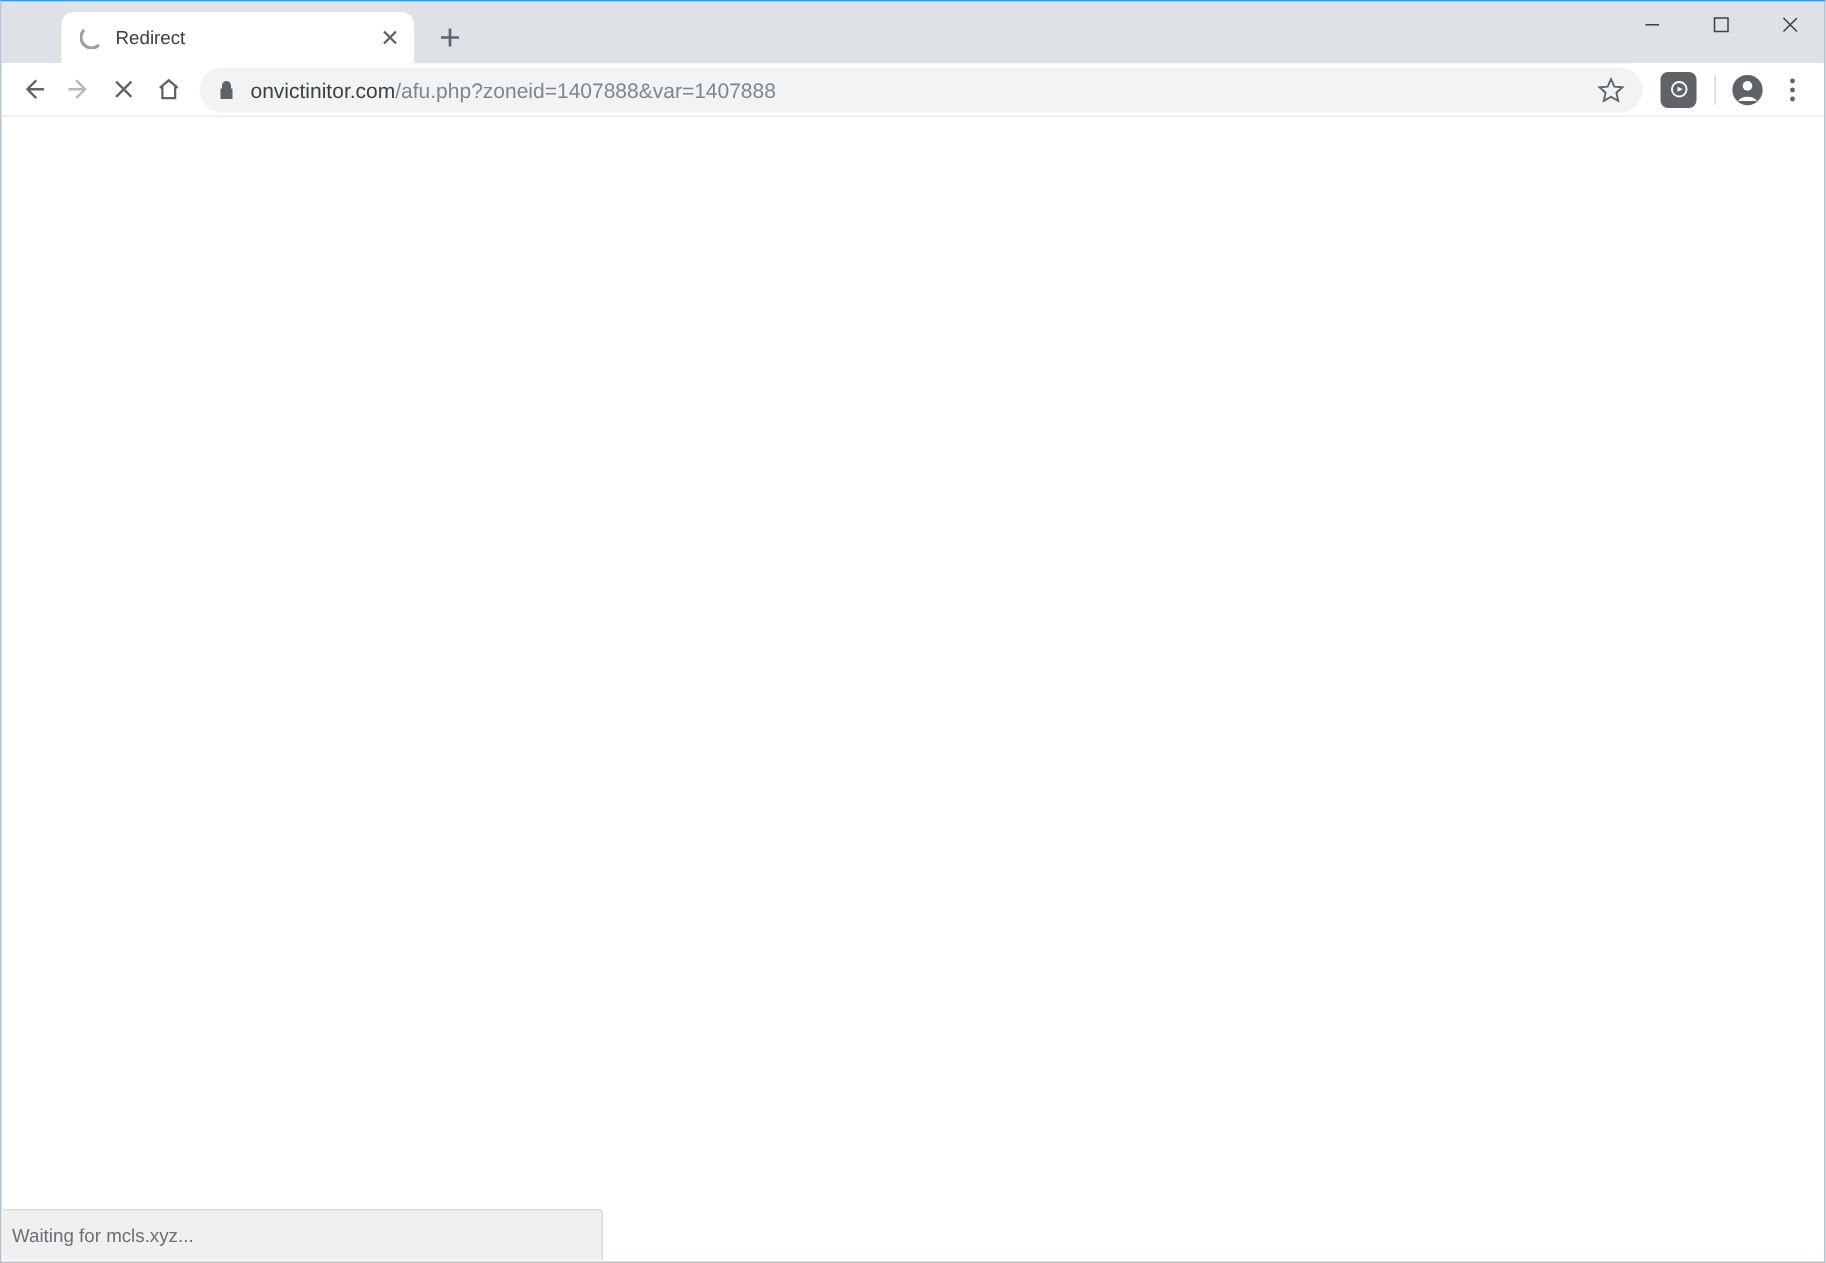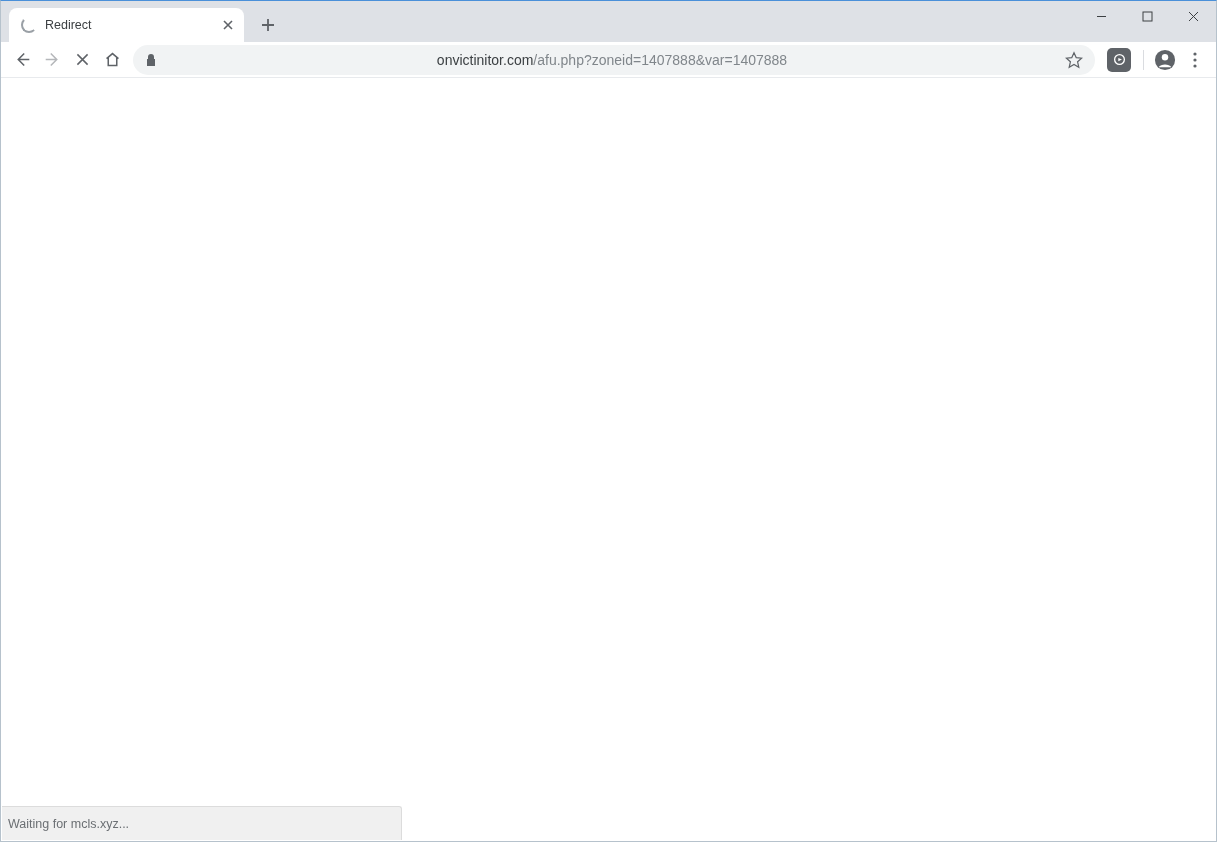--- a/index.html
+++ b/index.html
@@ -26,20 +26,21 @@
   .tab {
     height: 34px;
     width: 235px;
     background: #fff;
     border-top-left-radius: 8px;
     border-top-right-radius: 8px;
     display: flex;
     align-items: center;
     padding: 0 8px 0 12px;
     position: relative;
+    margin-left: 32px;
   }
   .spinner {
     width: 16px; height: 16px;
     border: 2px solid #9aa0a6;
     border-top-color: transparent;
     border-right-color: transparent;
     border-radius: 50%;
     animation: none;
     margin-right: 8px;
     flex-shrink: 0;
@@ -95,21 +96,20 @@
 
   .omnibox {
     flex:1;
     height:30px;
     background:#f1f3f4;
     border-radius:15px;
     margin: 0 6px 0 6px;
     display:flex;
     align-items:center;
     padding: 0 12px;
-    text-align: center;
   }
   .lock-icon { width:12px; height:14px; margin-right:10px; }
   .lock-icon svg {width:12px;height:14px; fill:#5f6368;}
   .url {
     flex:1;
     font-size: 14px;
     color:#80868b;
     white-space:nowrap;
   }
   .url .domain { color:#3c4043; }

